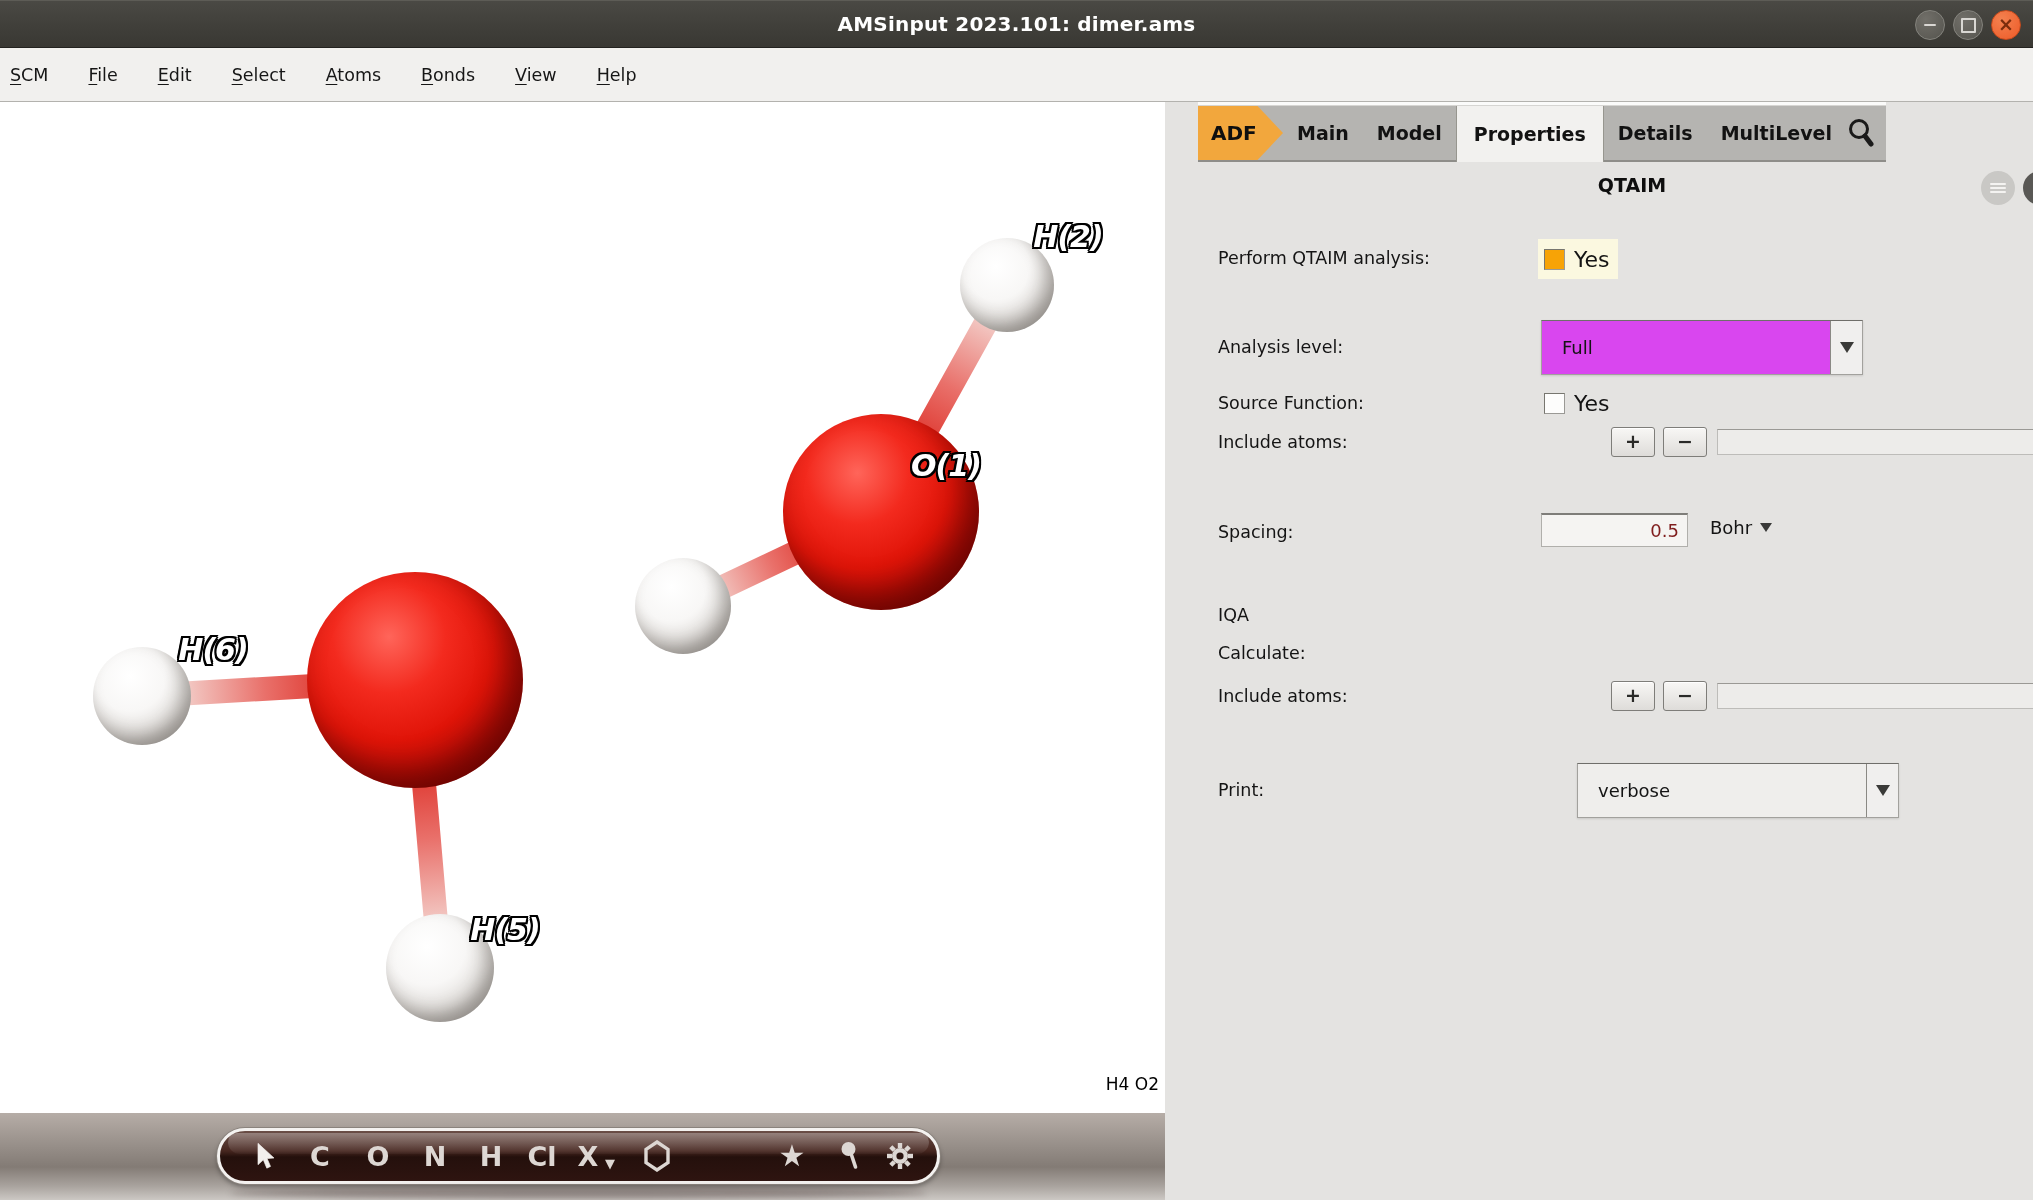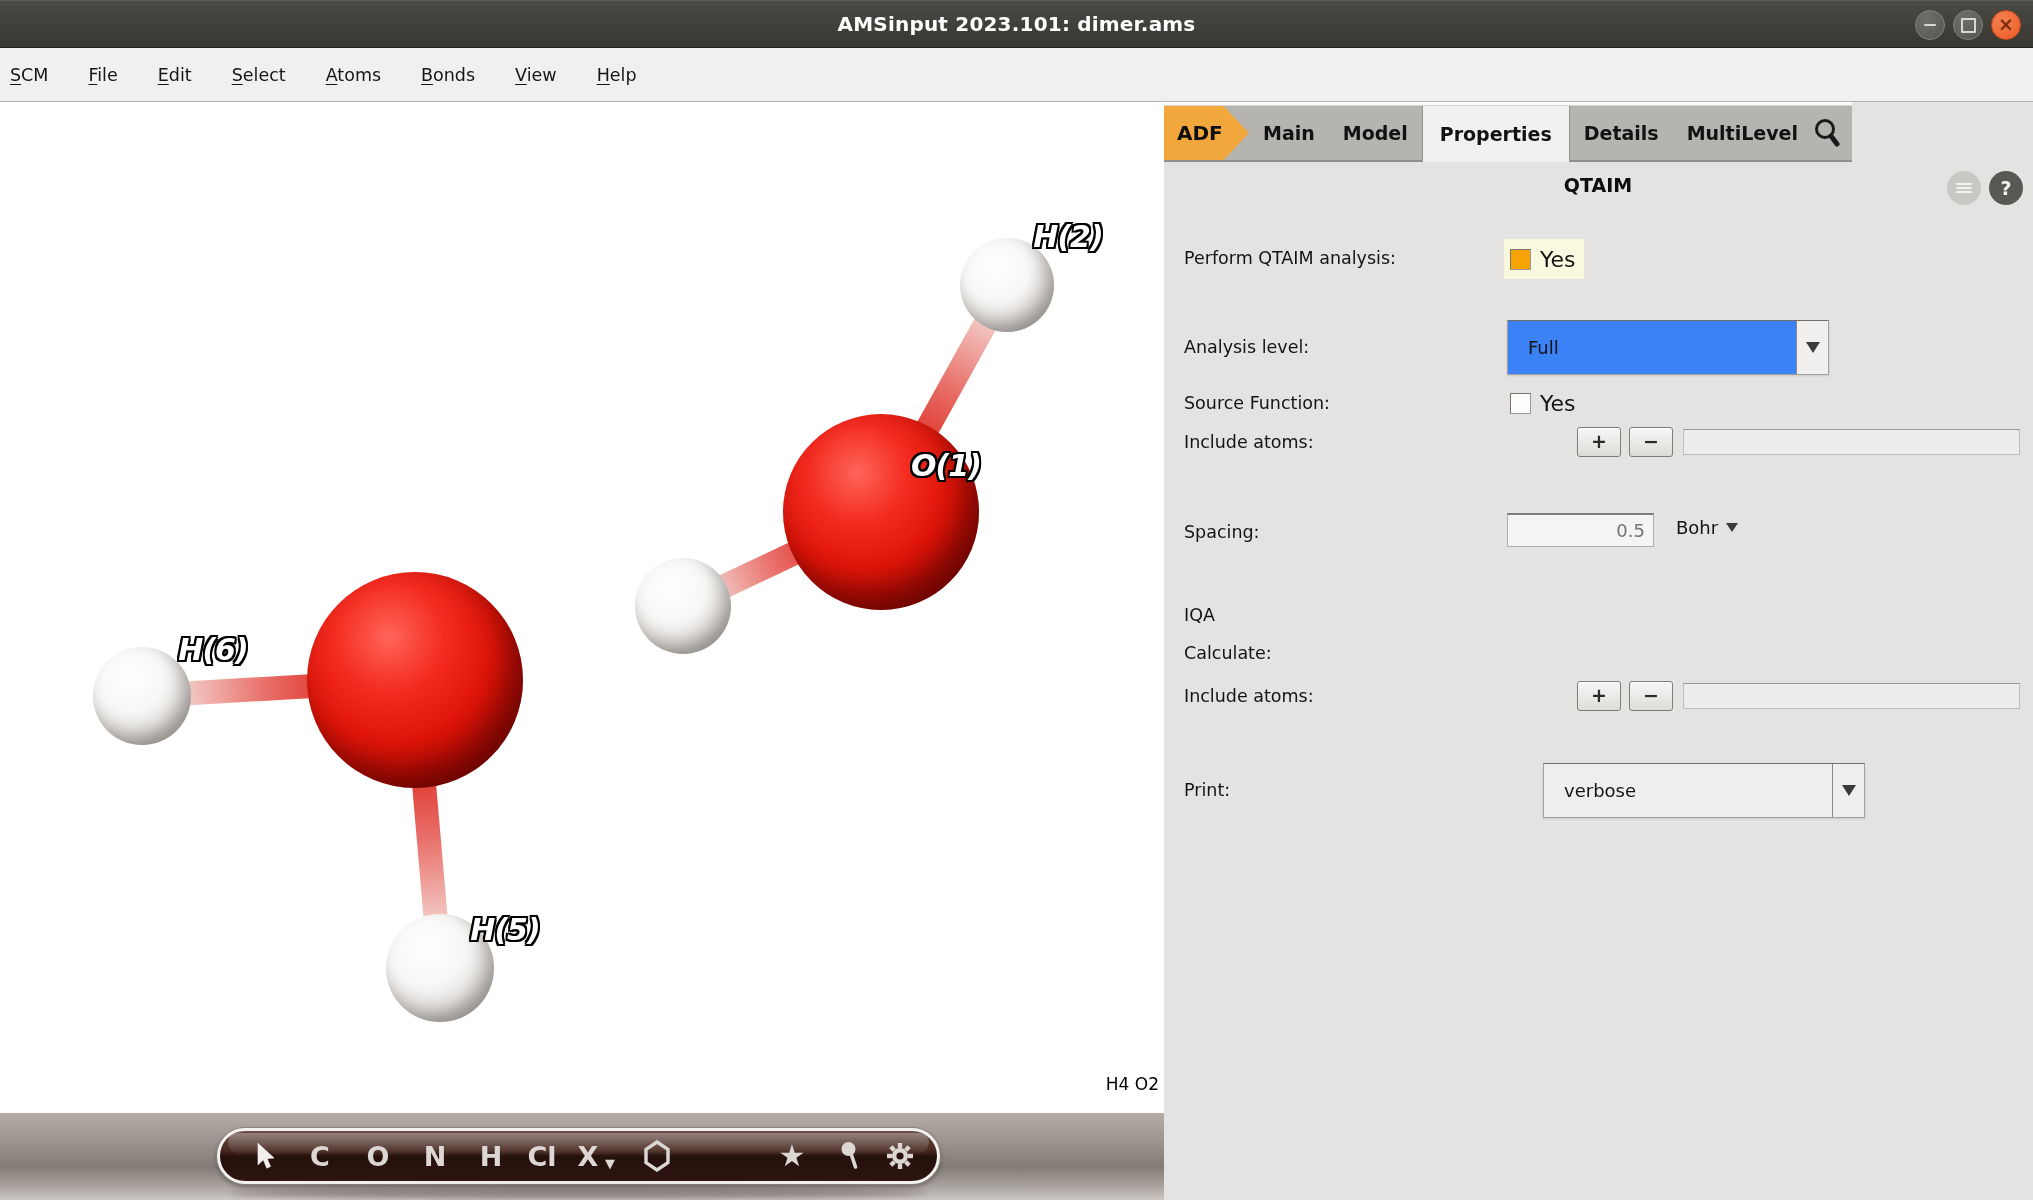--- a/index.html
+++ b/index.html
@@ -62,21 +62,21 @@
     border-radius:22px 22px 30px 30px;
     background:linear-gradient(180deg,rgba(255,255,255,.30),rgba(255,255,255,.03));pointer-events:none;}
   .pill-reflection{position:absolute;left:230px;top:74px;width:697px;height:12px;border-radius:50%;
     background:rgba(35,18,15,.30);filter:blur(3px);}
   .tool{position:absolute;top:50%;transform:translate(-50%,-50%);color:#ddd7d3;
     font-weight:bold;font-size:27px;line-height:1;cursor:default;}
   .tool svg{display:block;}
   .tool.caret-x{font-size:13px;top:64%;}
   .tool.star{font-size:30px;}
   
-  .right-panel{position:absolute;left:1164px;top:102px;width:688px;height:1098px;background:#e4e3e1;}
+  .right-panel{position:absolute;left:1198px;top:102px;width:688px;height:1098px;background:#e4e3e1;}
   .panel-white-top{height:3px;background:#fbfbfa;}
   .tabbar{position:relative;height:54px;background:#b5b4b1;border-top:1px solid #d6d5d2;
     border-bottom:2px solid #8e8d89;display:flex;align-items:stretch;z-index:5;}
   .adf-tag{width:92px;background:#f2a73d;
     clip-path:polygon(0 0,70% 0,100% 50%,70% 100%,0 100%);
     display:flex;align-items:center;padding-left:13px;box-sizing:border-box;
     font-weight:bold;font-size:20px;color:#0f0f0f;}
   .tab{display:flex;align-items:center;padding:0 14px;font-weight:bold;font-size:19px;color:#121212;cursor:default;}
   .tab.selected{background:#f2f1ef;margin-bottom:-2px;border-left:1px solid #97968f;border-right:1px solid #97968f;padding:0 17px;}
   .tab-search{margin-left:auto;display:flex;align-items:center;padding-right:10px;}
@@ -95,30 +95,30 @@
     border:1px solid #9a9995;border-top-color:#77766f;border-left-color:#77766f;}
   .checkbox.on{background:#f7a306;}
   .checkbox.off{background:#fdfdfc;}
   .dropdown{position:absolute;left:343px;width:322px;height:55px;box-sizing:border-box;
     border:1px solid #a2a19d;border-top:1px solid #6f6e6a;display:flex;align-items:center;
     box-shadow:0 1px 2px rgba(0,0,0,.12);}
   .dropdown .dd-text{flex:1;padding-left:20px;font-size:18px;}
   .dropdown .dd-arrow{width:31px;align-self:stretch;border-left:1px solid #8a8984;background:#f0efee;
     display:flex;align-items:center;justify-content:center;}
   .dd-caret{width:0;height:0;border-left:7px solid transparent;border-right:7px solid transparent;border-top:11px solid #3a3a38;}
-  .dropdown.yellow{background:#3b82f6;}
+  .dropdown.yellow{background:#d946ef;}
   .dropdown.gray{background:#efeeec;}
   .pm-btn{position:absolute;width:44px;height:30px;box-sizing:border-box;text-align:center;
     background:linear-gradient(180deg,#f8f7f5,#dedcd9);border:1px solid #7e7d79;border-radius:3px;
     font-weight:bold;font-size:19px;line-height:27px;color:#2a2a28;box-shadow:inset 0 1px 0 #fff;}
   .atoms-strip{position:absolute;left:519px;width:337px;height:26px;box-sizing:border-box;
     background:#edecea;border:1px solid #bdbcb9;border-top-color:#9a9995;}
   .spacing-input{position:absolute;left:343px;width:147px;height:34px;box-sizing:border-box;
     background:#f5f4f2;border:1px solid #b0afab;border-top:2px solid #7e7d79;
-    font-size:18px;text-align:right;padding:0 8px;color:#737373;font-family:inherit;}
+    font-size:18px;text-align:right;padding:0 8px;color:#7f1d1d;font-family:inherit;}
   .unit{position:absolute;left:512px;display:flex;align-items:center;gap:8px;font-size:18px;}
   .unit .dd-caret{border-left-width:6px;border-right-width:6px;border-top-width:9px;}
   .yes-text{font-size:22px;}
 </style>
 </head>
 <body>
 
 <div class="titlebar">
   <div class="title">AMSinput 2023.101: dimer.ams</div>
   <div class="win-controls">

